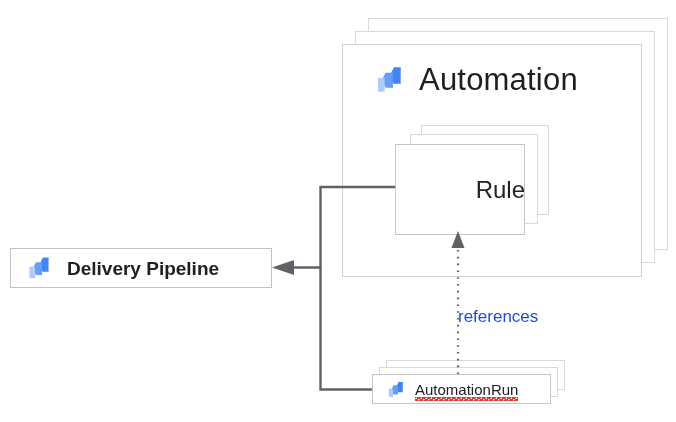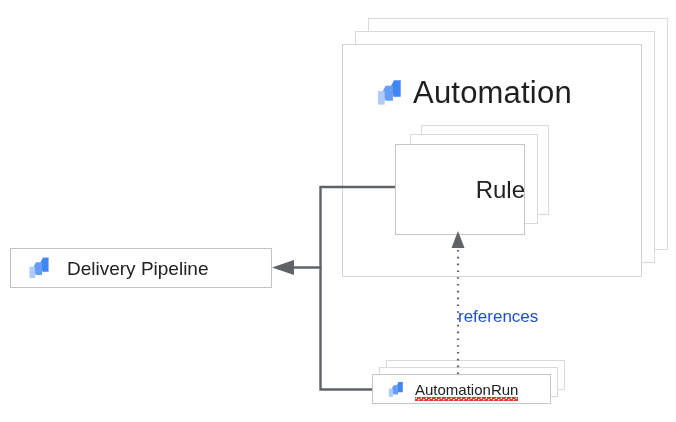--- a/index.html
+++ b/index.html
@@ -39,22 +39,22 @@
   #automation-layer-front {
     left: 342px; top: 44px; width: 300px; height: 233px;
     border-color: #d2d2d2;
   }
 
   #automation-title {
     position: absolute;
     left: 375px;
     top: 64px;
     display: flex;
-    align-items: flex-end;
-    gap: 7px;
+    align-items: flex-start;
+    gap: 13px;
     height: 44px;
   }
   #automation-title .title-text {
     font-size: 31px;
     color: #1f1f1f;
     line-height: 1;
     letter-spacing: 0.2px;
     white-space: nowrap;
   }
 
@@ -91,20 +91,21 @@
     border-color: #c2c2c2;
   }
   #delivery-pipeline-content {
     position: absolute;
     left: 10px; top: 248px; width: 262px; height: 40px;
     display: flex;
     align-items: center;
     gap: 14px;
     padding-left: 17px;
     box-sizing: border-box;
+    font-weight: bold;
   }
   #delivery-pipeline-content .label-text {
     font-size: 19px;
     color: #202124;
     white-space: nowrap;
     line-height: 1;
   }
 
   
   #automationrun-layer-back {

